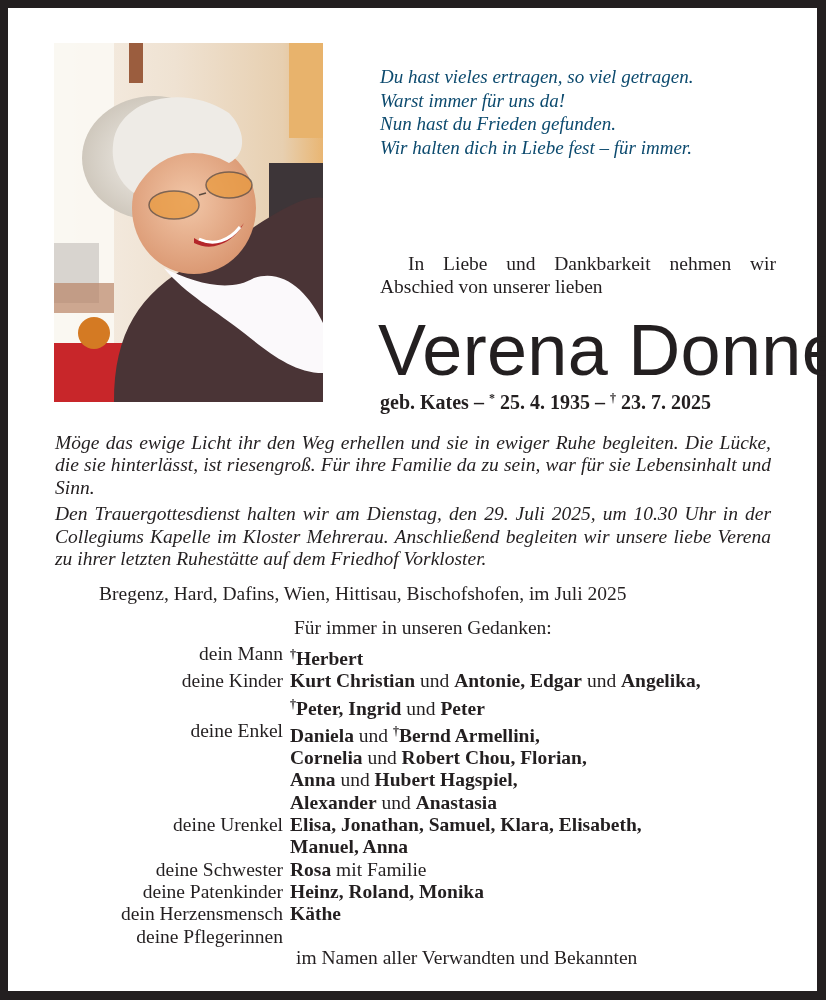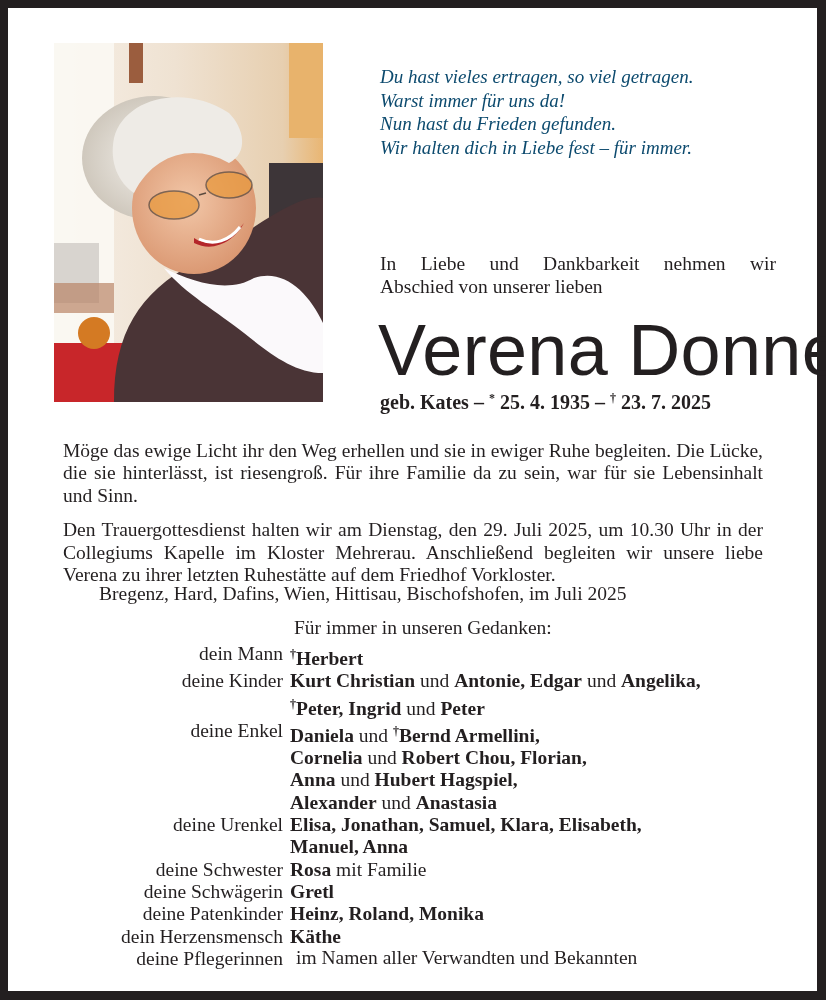--- a/index.html
+++ b/index.html
@@ -27,40 +27,40 @@
       font-size: 19px; line-height: 23.5px; color: #0c4a6e;
     }
     .poem div { white-space: nowrap; }
 
     
     .intro {
       position: absolute; left: 372px; top: 244px; width: 396px;
       font-family: "Liberation Serif", serif; font-size: 19.5px; line-height: 23px;
       color: #231f20;
     }
-    .intro .l1 { text-align: justify; text-align-last: justify; }
+    .intro .l1 { text-align: justify; text-align-last: justify; margin-left: 28px; }
     .name {
       position: absolute; left: 370px; top: 312px; white-space: nowrap;
       font-family: Liberation Sans, sans-serif; font-size: 72px; line-height: 60px;
       color: #231f20; letter-spacing: 0.3px;
     }
     .dates {
       position: absolute; left: 372px; top: 378px; white-space: nowrap;
       font-family: "Liberation Serif", serif; font-weight: bold; font-size: 20px;
       line-height: 24px; color: #231f20;
     }
     .dates sup { font-size: 12px; vertical-align: 7px; font-weight: bold; }
 
     
     .body-text {
       position: absolute; left: 43px; top: 420px; width: 724px;
       font-family: "Liberation Serif", serif; font-size: 19.5px; line-height: 22.4px;
       color: #231f20; text-align: justify;
     }
-    .body-text p { margin: 12px; }
+    .body-text p { margin: 4px; font-style: italic; }
     .body-text p.j { text-align-last: left; }
 
     .place {
       position: absolute; left: 43px; top: 574px; white-space: nowrap;
       font-family: "Liberation Serif", serif; font-size: 19.5px; line-height: 23px;
       color: #231f20;
     }
     .place b { font-weight: normal; margin-left: 48px; }
 
     .thoughts {
@@ -197,24 +197,20 @@
       </div>
       <div class="frow">
         <div class="frel"></div>
         <div class="fnames"><b>Manuel, Anna</b></div>
       </div>
       <div class="frow">
         <div class="frel">deine Schwester</div>
         <div class="fnames"><b>Rosa</b><span> mit Familie</span></div>
       </div>
       <div class="frow">
-        <div class="frel">deine Schwägerin</div>
-        <div class="fnames"><b>Gretl</b></div>
-      </div>
-      <div class="frow">
         <div class="frel">deine Patenkinder</div>
         <div class="fnames"><b>Heinz, Roland, Monika</b></div>
       </div>
       <div class="frow">
         <div class="frel">dein Herzensmensch</div>
         <div class="fnames"><b>Käthe</b></div>
       </div>
       <div class="frow">
         <div class="frel">deine Pflegerinnen</div>
       </div>

